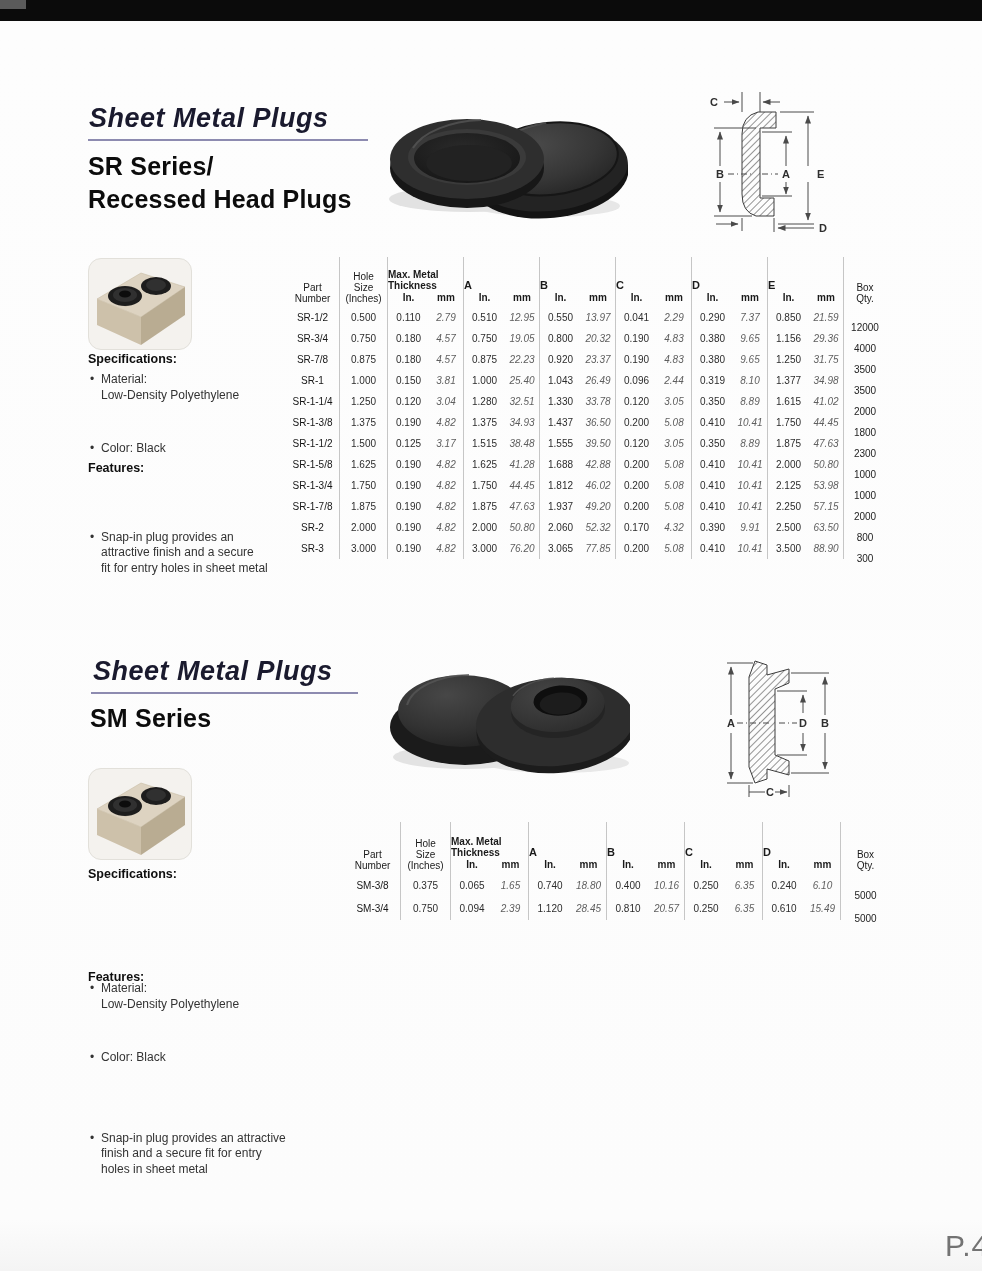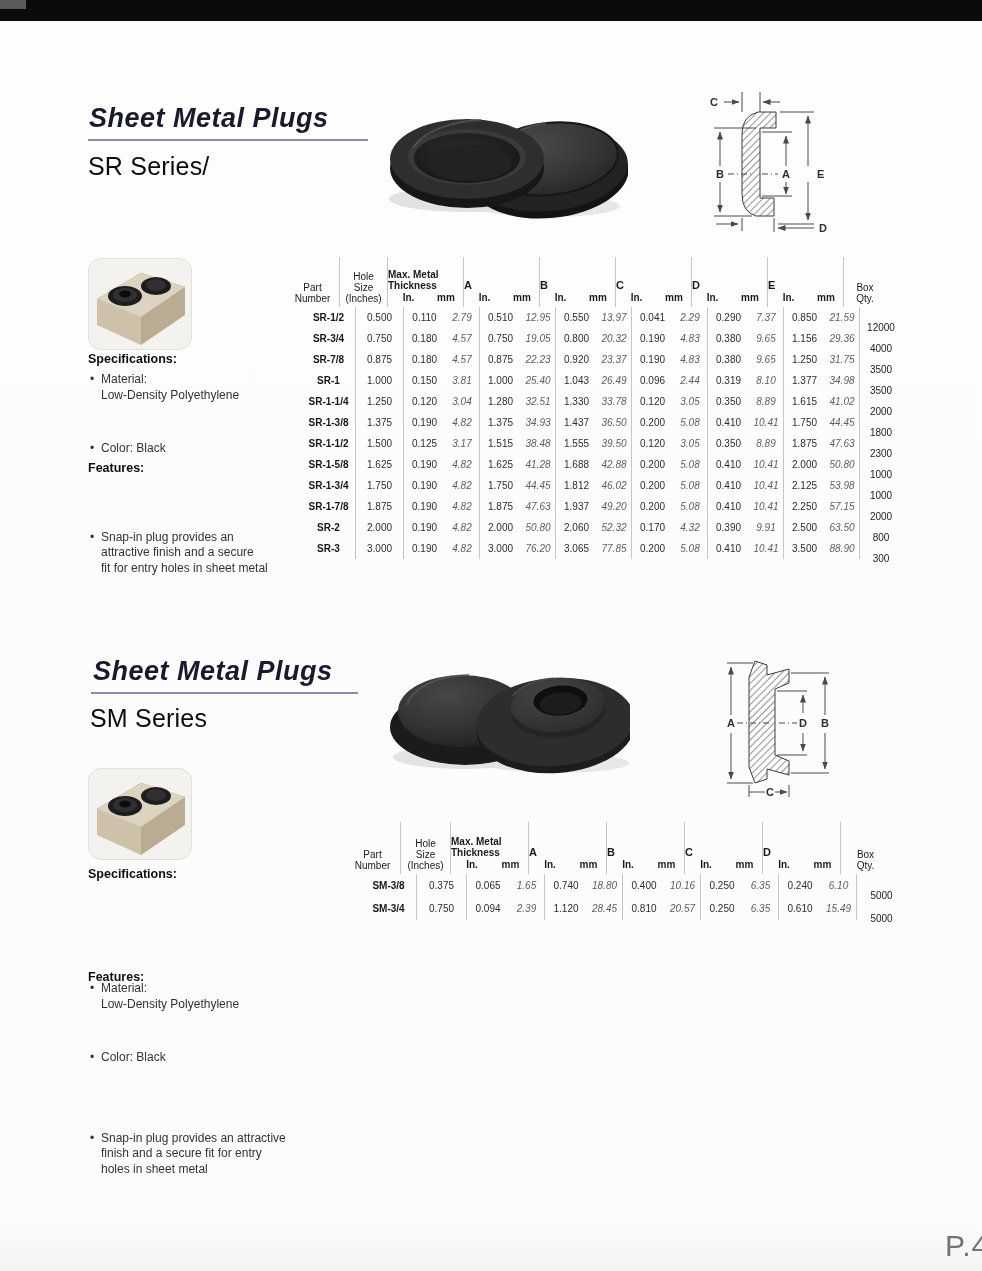--- a/index.html
+++ b/index.html
@@ -9,41 +9,41 @@
     font-family:"Liberation Sans",sans-serif;color:#222;
   }
   .abs{position:absolute;}
   .pre{white-space:pre-line;}
   
   .scan-bar{left:0;top:0;width:982px;height:21px;background:#0b0b0b;}
   .scan-bar-notch{left:0;top:0;width:26px;height:9px;background:#6e6e6e;opacity:.8;}
   
   .script-title{font-style:italic;font-weight:700;font-size:27px;letter-spacing:.5px;color:#1a1a2e;}
   .title-rule{height:2px;background:#8d8bb0;}
-  .series-title{font-weight:400;font-size:25px;line-height:33px;color:#0c0c0c;letter-spacing:.2px;}
+  .series-title{font-weight:700;font-size:25px;line-height:33px;color:#0c0c0c;letter-spacing:.2px;}
   
   .sec-h{font-weight:700;font-size:12.5px;color:#0e0e0e;}
   .bullet{position:relative;padding-left:11px;font-size:12px;line-height:15.5px;color:#333;white-space:pre-line;width:210px;}
   .bullet::before{content:"\2022";position:absolute;left:0;top:0;color:#333;}
   
   .thumb{width:102px;height:90px;border-radius:13px;overflow:hidden;background:#f4f2ee;border:1px solid #e2e0da;}
   
   .ptable{color:#222;}
   .t-header{display:flex;align-items:stretch;}
   .hc{display:flex;flex-direction:column;justify-content:flex-end;text-align:center;font-weight:400;
       font-size:10px;line-height:11px;white-space:pre-line;padding-bottom:3px;box-sizing:border-box;color:#1a1a1a;}
   .t-group{display:flex;flex-direction:column;justify-content:flex-end;box-sizing:border-box;}
   .g-label{font-weight:700;font-size:10px;line-height:11px;color:#1a1a1a;}
   .g-label.dim{font-size:11px;}
   .g-units{display:flex;font-weight:700;font-size:10px;line-height:13px;padding-bottom:3px;color:#1a1a1a;}
   .g-units span{text-align:center;display:inline-block;}
   .t-row{display:flex;}
   .t-row span{text-align:center;box-sizing:border-box;display:inline-block;}
   .b-r{border-right:1px solid #c6c6c6;}
-  .t-row .c-part{font-weight:700;color:#161616;margin-left:16px;}
+  .t-row .c-part{font-weight:400;color:#161616;}
   .t-row .c-hole,.t-row .c-in{color:#2c2c2c;}
   .t-row .c-mm{font-style:italic;color:#5e5e5e;}
   .t-row .c-box{color:#222;margin-top:10px;}
   .sr-t .t-header{height:50px;}
   .sr-t .t-row{height:21px;line-height:21px;font-size:10px;}
   .sr-t .c-part{width:54px;}.sr-t .c-hole{width:48px;}
   .sr-t .c-in{width:41px;}.sr-t .c-mm{width:35px;}
   .sr-t .t-group{width:76px;}.sr-t .u-in{width:41px;}.sr-t .u-mm{width:34px;}
   .sr-t .c-box{width:42px;}
   .sm-t .t-header{height:52px;}
@@ -60,20 +60,21 @@
 </head>
 <body>
 
 <div class="abs scan-bar"></div>
 <div class="abs scan-bar-notch"></div>
 
 <div class="abs script-title" style="left:89px;top:103px;">Sheet Metal Plugs</div>
 <div class="abs title-rule" style="left:88px;top:139px;width:280px;"></div>
 <div class="abs series-title" style="left:88px;top:150px;">
   <div>SR Series/</div>
+  <div>Recessed Head Plugs</div>
 </div>
 
 <svg class="abs" style="left:383px;top:96px;" width="245" height="128" viewBox="0 0 245 128">
   <defs>
     <radialGradient id="srTop" cx="38%" cy="30%" r="80%">
       <stop offset="0%" stop-color="#4a4a4a"></stop>
         <stop offset="60%" stop-color="#363636"></stop>
         <stop offset="100%" stop-color="#242424"></stop>
     </radialGradient>
     <radialGradient id="srRec" cx="45%" cy="35%" r="85%">

